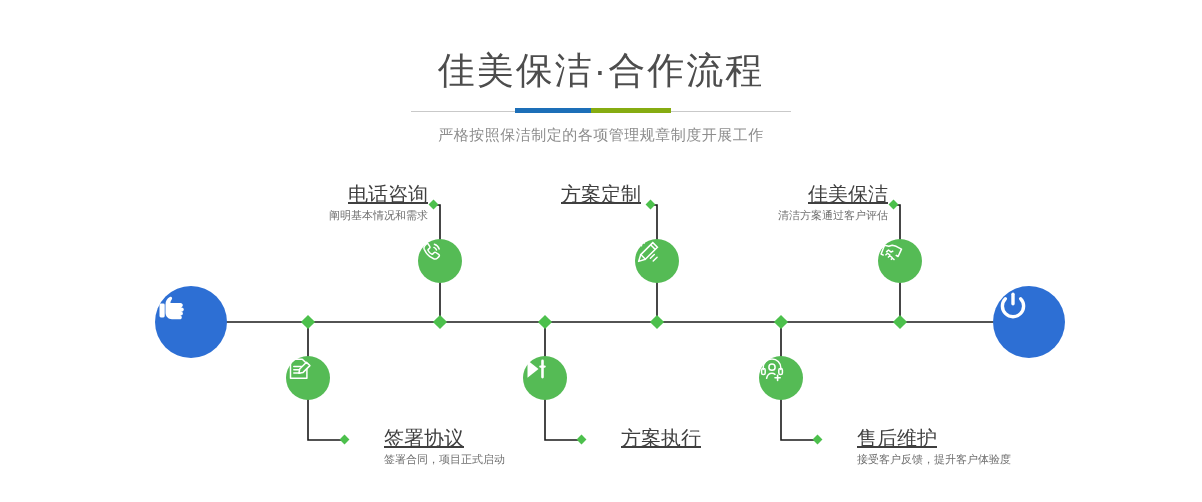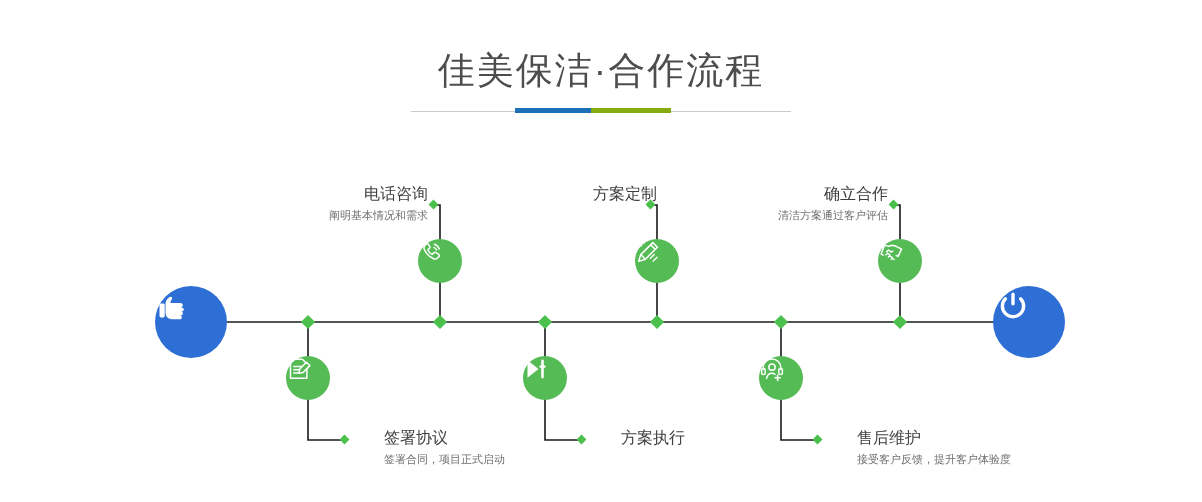--- a/index.html
+++ b/index.html
@@ -110,44 +110,46 @@
     align-items: center;
     justify-content: center;
   }
 
   
   .step-text {
     position: absolute;
     white-space: nowrap;
   }
   .step-text .step-title {
-    font-size: 16px;
+    font-size: 20px;
     color: #3f3f3f;
     line-height: 22px;
     display: block;
+    text-decoration: underline;
   }
   .step-text .step-desc {
     font-size: 11px;
     color: #6f6f6f;
     line-height: 20px;
     display: block;
   }
   .step-text.align-right { text-align: right; }
   .step-text.align-left  { text-align: left; margin-left: 31px; }
 </style>
 </head>
 <body>
 
 <div id="header">
   <h1 id="page-title">佳美保洁·合作流程</h1>
   <div id="divider">
     <div class="rule"></div>
     <div class="seg-blue"></div>
     <div class="seg-green"></div>
   </div>
+  <p id="page-subtitle">严格按照保洁制定的各项管理规章制度开展工作</p>
 </div>
 
 <div id="timeline">
 
   <svg width="1202" height="502">
 
     <line x1="226" y1="322" x2="997" y2="322" stroke="#1a1a1a" stroke-width="1.6"></line>
 
     <polyline points="440,322 440,205 434,205" fill="none" stroke="#1a1a1a" stroke-width="1.6"></polyline>
 
@@ -262,26 +264,26 @@
         <path d="M18.6 19.2v5.2M16 21.8h5.2" stroke="#ffffff" stroke-width="1.6" stroke-linecap="round"></path>
       </svg>
     </span>
   </div>
 
   <div class="step-text align-right" style="right:774px; top:183px;">
     <span class="step-title">电话咨询</span>
     <span class="step-desc">阐明基本情况和需求</span>
   </div>
 
-  <div class="step-text align-right" style="right:545px; top:183px;text-align:center;">
+  <div class="step-text align-right" style="right:561px; top:183px;text-align:center;">
     <span class="step-title">方案定制</span>
   </div>
 
   <div class="step-text align-right" style="right:314px; top:183px;">
-    <span class="step-title">确立合作</span>
+    <span class="step-title">佳美保洁</span>
     <span class="step-desc">清洁方案通过客户评估</span>
   </div>
 
   <div class="step-text align-left" style="left:353px; top:427px;">
     <span class="step-title">签署协议</span>
     <span class="step-desc">签署合同，项目正式启动</span>
   </div>
 
   <div class="step-text align-left" style="left:590px; top:427px;">
     <span class="step-title">方案执行</span>

